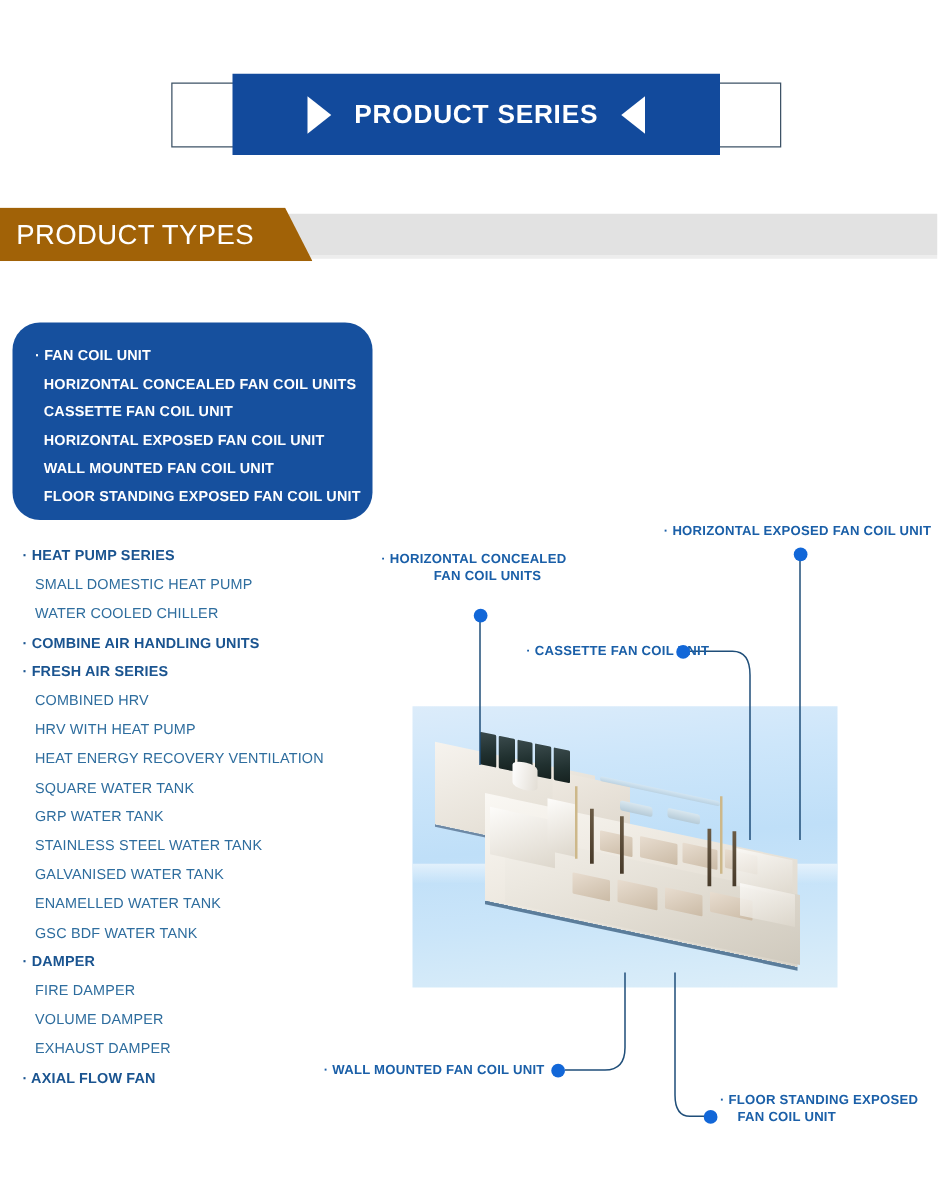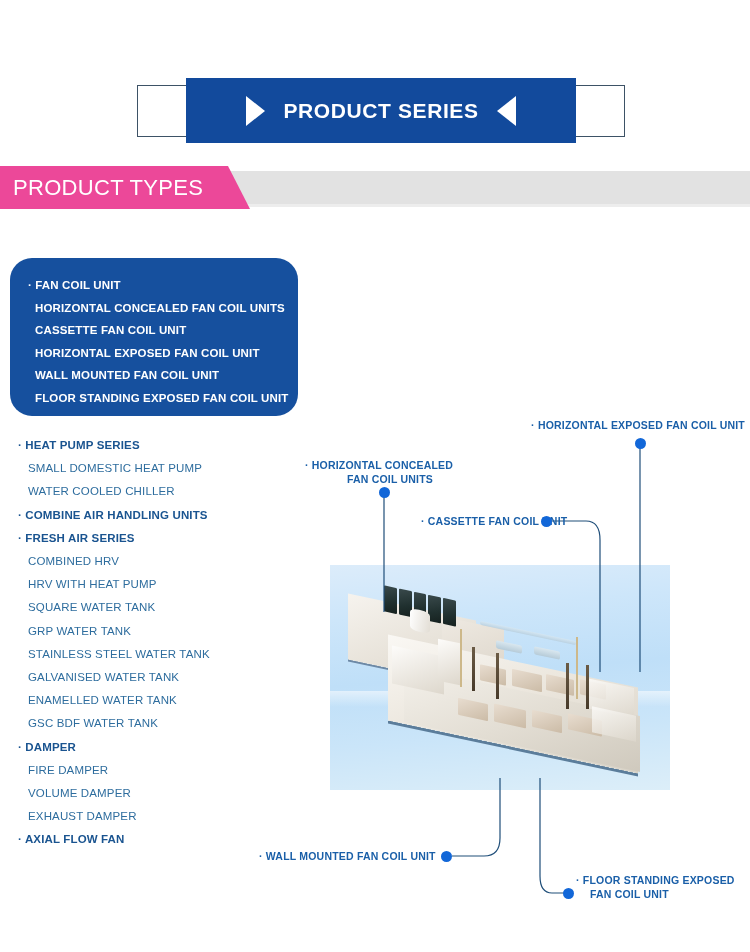--- a/index.html
+++ b/index.html
@@ -10,21 +10,21 @@
     background: #ffffff;
     font-family: "Liberation Sans", sans-serif;
     position: relative;
     overflow: hidden;
   }
 
   
   .header-zone {
     position: absolute;
     left: 0; top: 0;
-    width: 750px; height: 150px; margin-top: 19px;
+    width: 750px; height: 150px;
   }
   .header-outline {
     position: absolute;
     left: 137px; top: 66px;
     width: 488px; height: 52px;
     border: 1px solid #3d5266;
     background: #ffffff;
   }
   .header-bar {
     position: absolute;
@@ -71,21 +71,21 @@
   .ribbon-grey-edge {
     position: absolute;
     left: 0; top: 38px;
     width: 750px; height: 3px;
     background: #ededed;
   }
   .ribbon-blue {
     position: absolute;
     left: 0; top: 0;
     width: 250px; height: 43px;
-    background: #ec4899;
+    background: #a16207;
     clip-path: polygon(0 0, 228px 0, 250px 43px, 0 43px);
     display: flex;
     align-items: center;
   }
   .ribbon-title {
     color: #ffffff;
     font-size: 22px;
     font-weight: normal;
     letter-spacing: 0.3px;
     padding-left: 13px;
@@ -285,20 +285,21 @@
   </div>
 
 <div class="prod-list" id="prod-list">
     <div class="pl-row head">· HEAT PUMP SERIES</div>
     <div class="pl-row sub">SMALL DOMESTIC HEAT PUMP</div>
     <div class="pl-row sub">WATER COOLED CHILLER</div>
     <div class="pl-row head">· COMBINE AIR HANDLING UNITS</div>
     <div class="pl-row head">· FRESH AIR SERIES</div>
     <div class="pl-row sub">COMBINED HRV</div>
     <div class="pl-row sub">HRV WITH HEAT PUMP</div>
+    <div class="pl-row sub">HEAT ENERGY RECOVERY VENTILATION</div>
     <div class="pl-row sub">SQUARE WATER TANK</div>
     <div class="pl-row sub">GRP WATER TANK</div>
     <div class="pl-row sub">STAINLESS STEEL WATER TANK</div>
     <div class="pl-row sub">GALVANISED WATER TANK</div>
     <div class="pl-row sub">ENAMELLED WATER TANK</div>
     <div class="pl-row sub">GSC BDF WATER TANK</div>
     <div class="pl-row head">· DAMPER</div>
     <div class="pl-row sub">FIRE DAMPER</div>
     <div class="pl-row sub">VOLUME DAMPER</div>
     <div class="pl-row sub">EXHAUST DAMPER</div>
@@ -360,21 +361,21 @@
   <path d="M 452 856 L 484 856 Q 500 856 500 838 L 500 778" fill="none" stroke="#1f4e79" stroke-width="1.2"></path>
 
   <path d="M 568 893 L 552 893 Q 540 893 540 876 L 540 778" fill="none" stroke="#1f4e79" stroke-width="1.2"></path>
 </svg>
 
 <div class="callout right" style="left:380px;top:418px;width:365px;">
   <div>· HORIZONTAL EXPOSED FAN COIL UNIT</div>
 </div>
 <div class="dot" style="left:635px;top:438px;"></div>
 
-<div class="callout" style="left:305px;top:458px;width:170px;text-align:left;">
+<div class="callout" style="left:305px;top:440px;width:170px;text-align:left;">
   <div>· HORIZONTAL CONCEALED</div>
   <div style="text-align:center;">FAN COIL UNITS</div>
 </div>
 <div class="dot" style="left:379px;top:487px;"></div>
 
 <div class="callout" style="left:393px;top:514px;width:155px;text-align:left;margin-left:28px;">
   <div>· CASSETTE FAN COIL UNIT</div>
 </div>
 <div class="dot" style="left:541px;top:516px;"></div>
 

